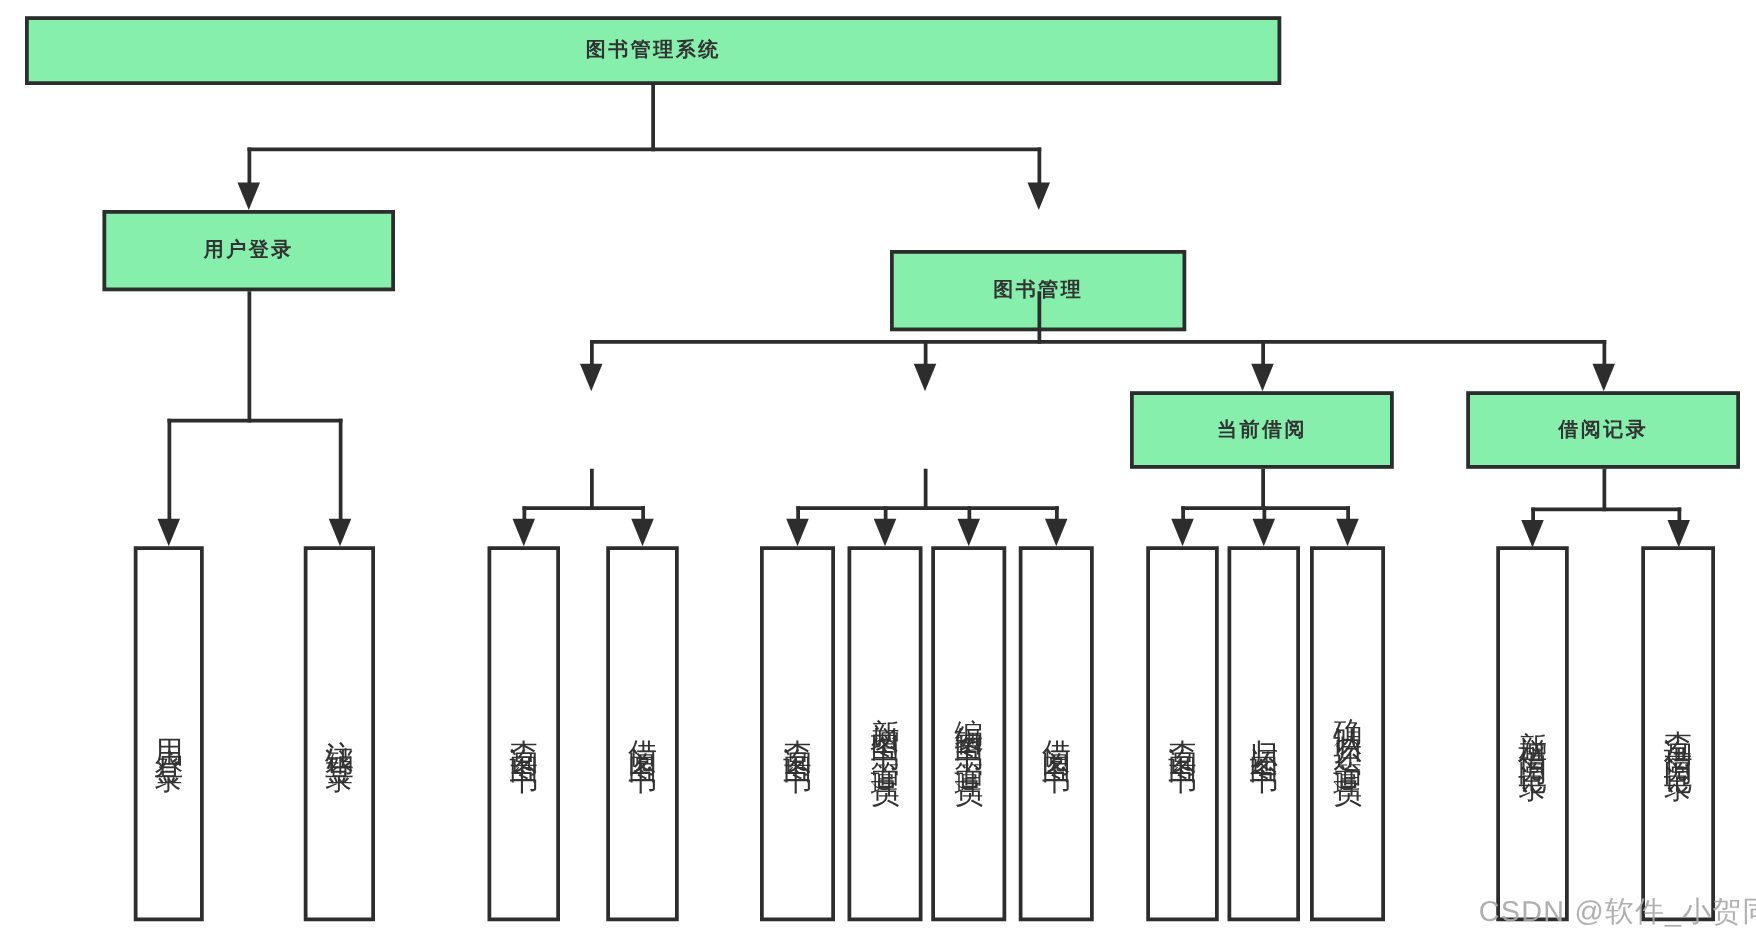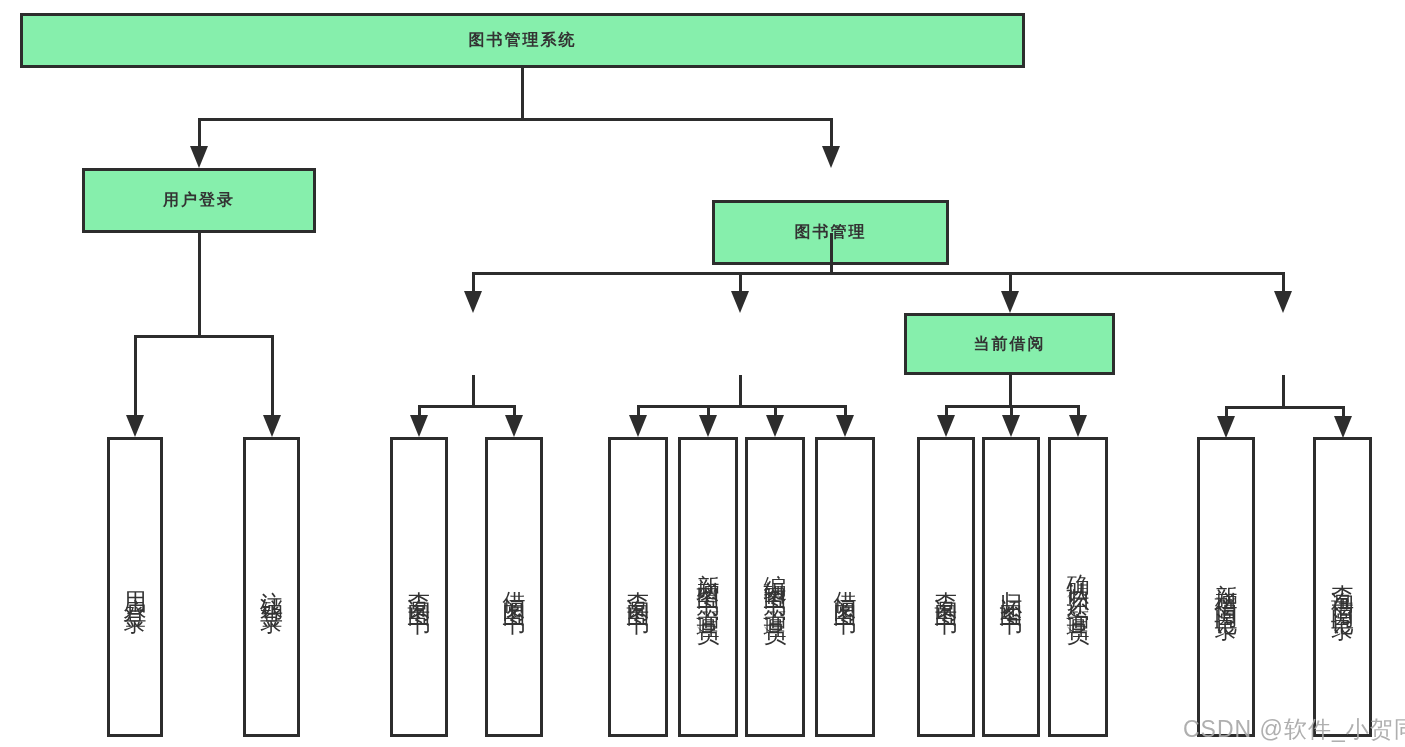--- a/index.html
+++ b/index.html
@@ -35,20 +35,21 @@
 <body>
 
 <div class="canvas">
 
   <div class="box" style="left:20px;top:13px;width:1005px;height:55px;">图书管理系统</div>
 
   <div class="box" style="left:82px;top:168px;width:234px;height:65px;">用户登录</div>
   <div class="box" style="left:712px;top:168px;width:237px;height:65px;margin-top:32px;">图书管理</div>
 
   <div class="box" style="left:904px;top:313px;width:211px;height:62px;">当前借阅</div>
+  <div class="box" style="left:1173px;top:313px;width:219px;height:62px;">借阅记录</div>
 
   <div class="vbox" style="left:107px;top:437px;width:56px;height:300px;">
     <span class="vtext">用户登录</span>
     </div>
   <div class="vbox" style="left:243px;top:437px;width:57px;height:300px;">
     <span class="vtext">注销登录</span>
     </div>
 
   <div class="vbox" style="left:390px;top:437px;width:58px;height:300px;">
     <span class="vtext">查询图书</span>

